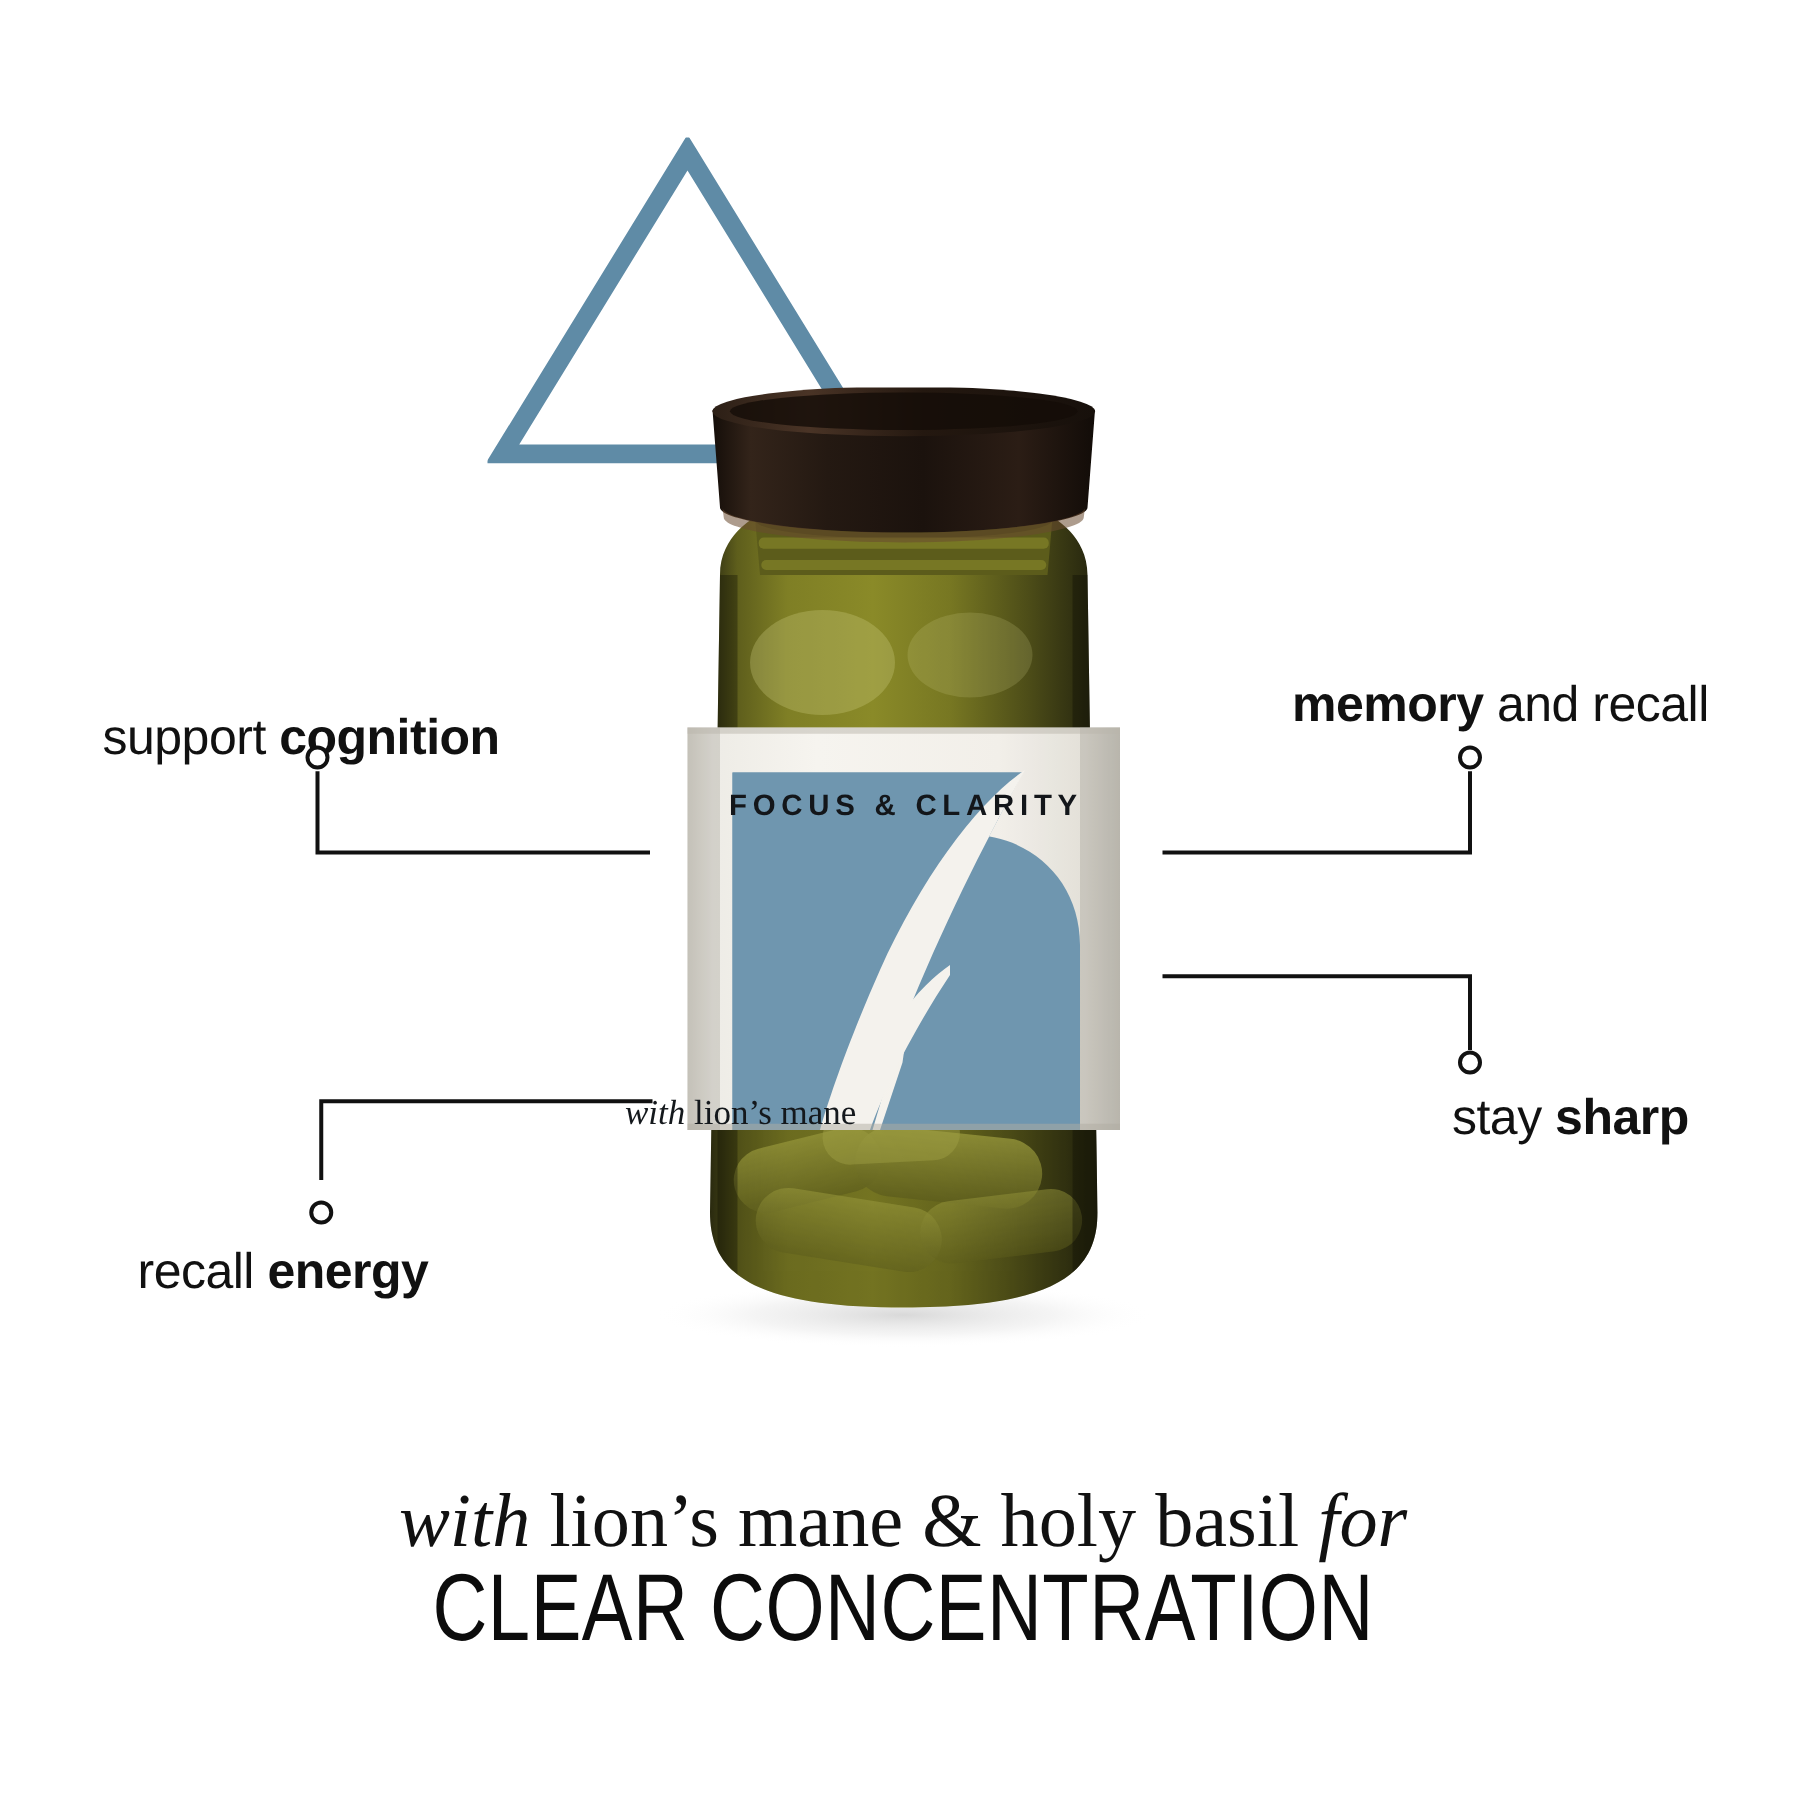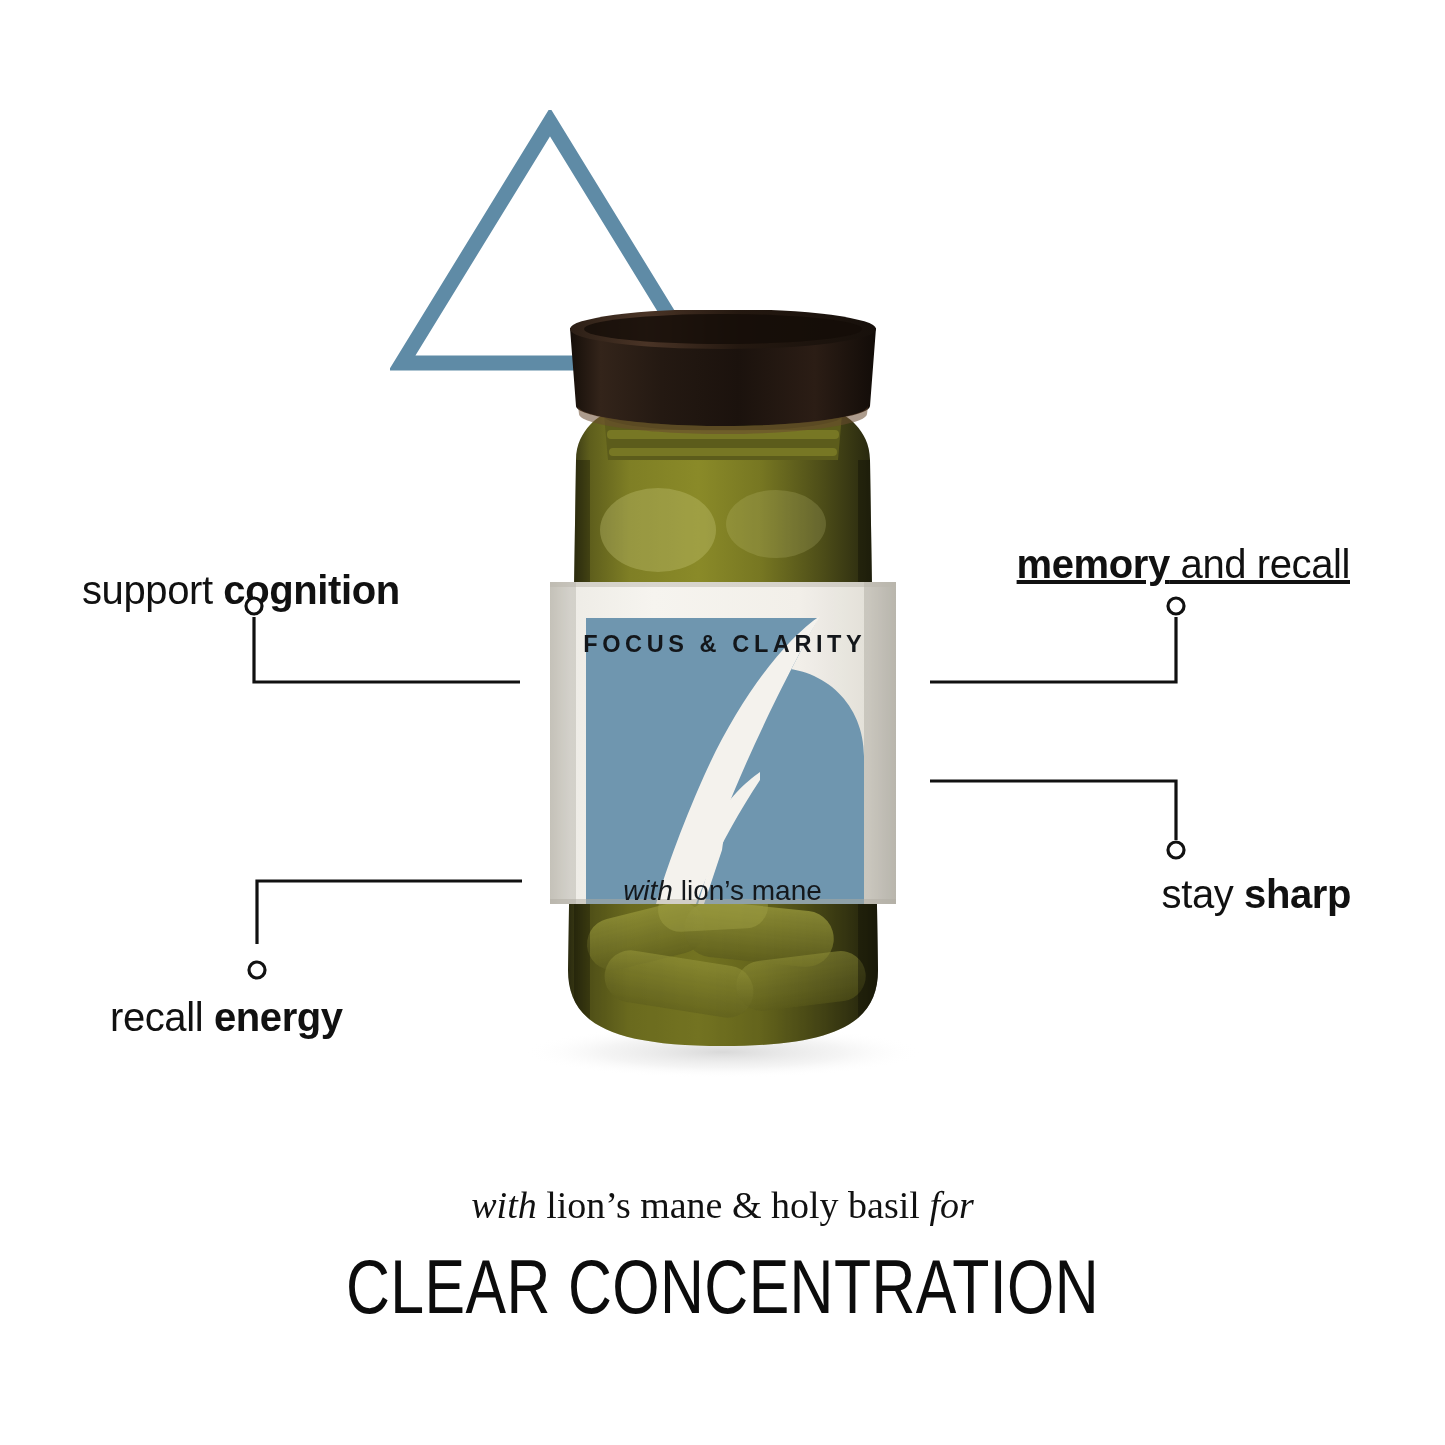--- a/index.html
+++ b/index.html
@@ -52,61 +52,61 @@
     font-weight: 700;
     letter-spacing: 4.6px;
     color: #13161a;
     text-indent: 4.6px;
     z-index: 6;
   }
   .label-sub {
     position: absolute;
     left: 0;
     top: 872px;
-    width: 1445px;
+    width: 1185px;
     text-align: center;
-    font-family: Liberation Sans, sans-serif;
+    font-family: Liberation Serif, serif;
     font-size: 28px;
     line-height: 38px;
     color: #14181c;
     z-index: 6;
   }
   .label-sub .it { font-style: italic; }
   .label-sub .ln2 { display: block; }
 
   
   .callout {
     position: absolute;
     font-family: "Liberation Sans", sans-serif;
     font-size: 40px;
     color: #111111;
     white-space: nowrap;
     letter-spacing: -0.4px;
   }
   .callout b { font-weight: 700; }
   .c-cognition { left: 82px;  top: 568px; }
-  .c-memory    { right: 95px; top: 542px; text-decoration: underline; }
+  .c-memory    { right: 78px; top: 542px; }
   .c-sharp     { right: 94px; top: 872px; }
   .c-energy    { left: 110px; top: 995px; }
 
   .connectors {
     position: absolute;
     inset: 0;
     z-index: 5;
   }
 
   
   .tagline {
     position: absolute;
     left: 0;
     top: 1183px;
     width: 1445px;
     text-align: center;
     font-family: "Liberation Serif", serif;
-    font-size: 38px;
+    font-size: 61px;
     color: #111111;
   }
   .tagline .it { font-style: italic; }
   .headline {
     position: absolute;
     left: 0;
     top: 1243px;
     width: 1445px;
     text-align: center;
     font-family: "Liberation Sans", sans-serif;

